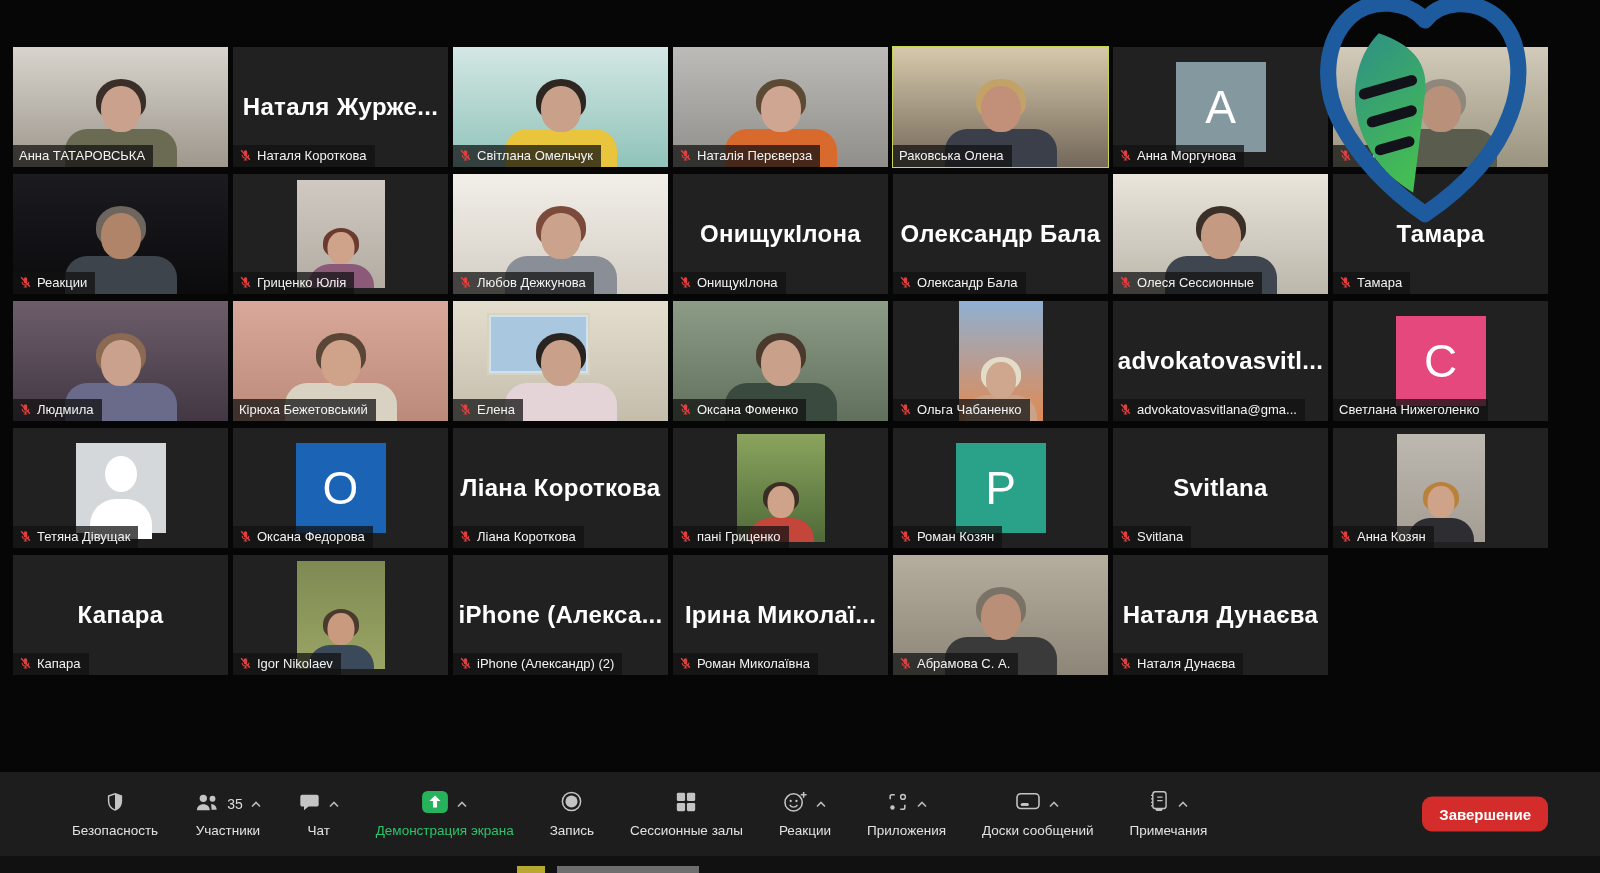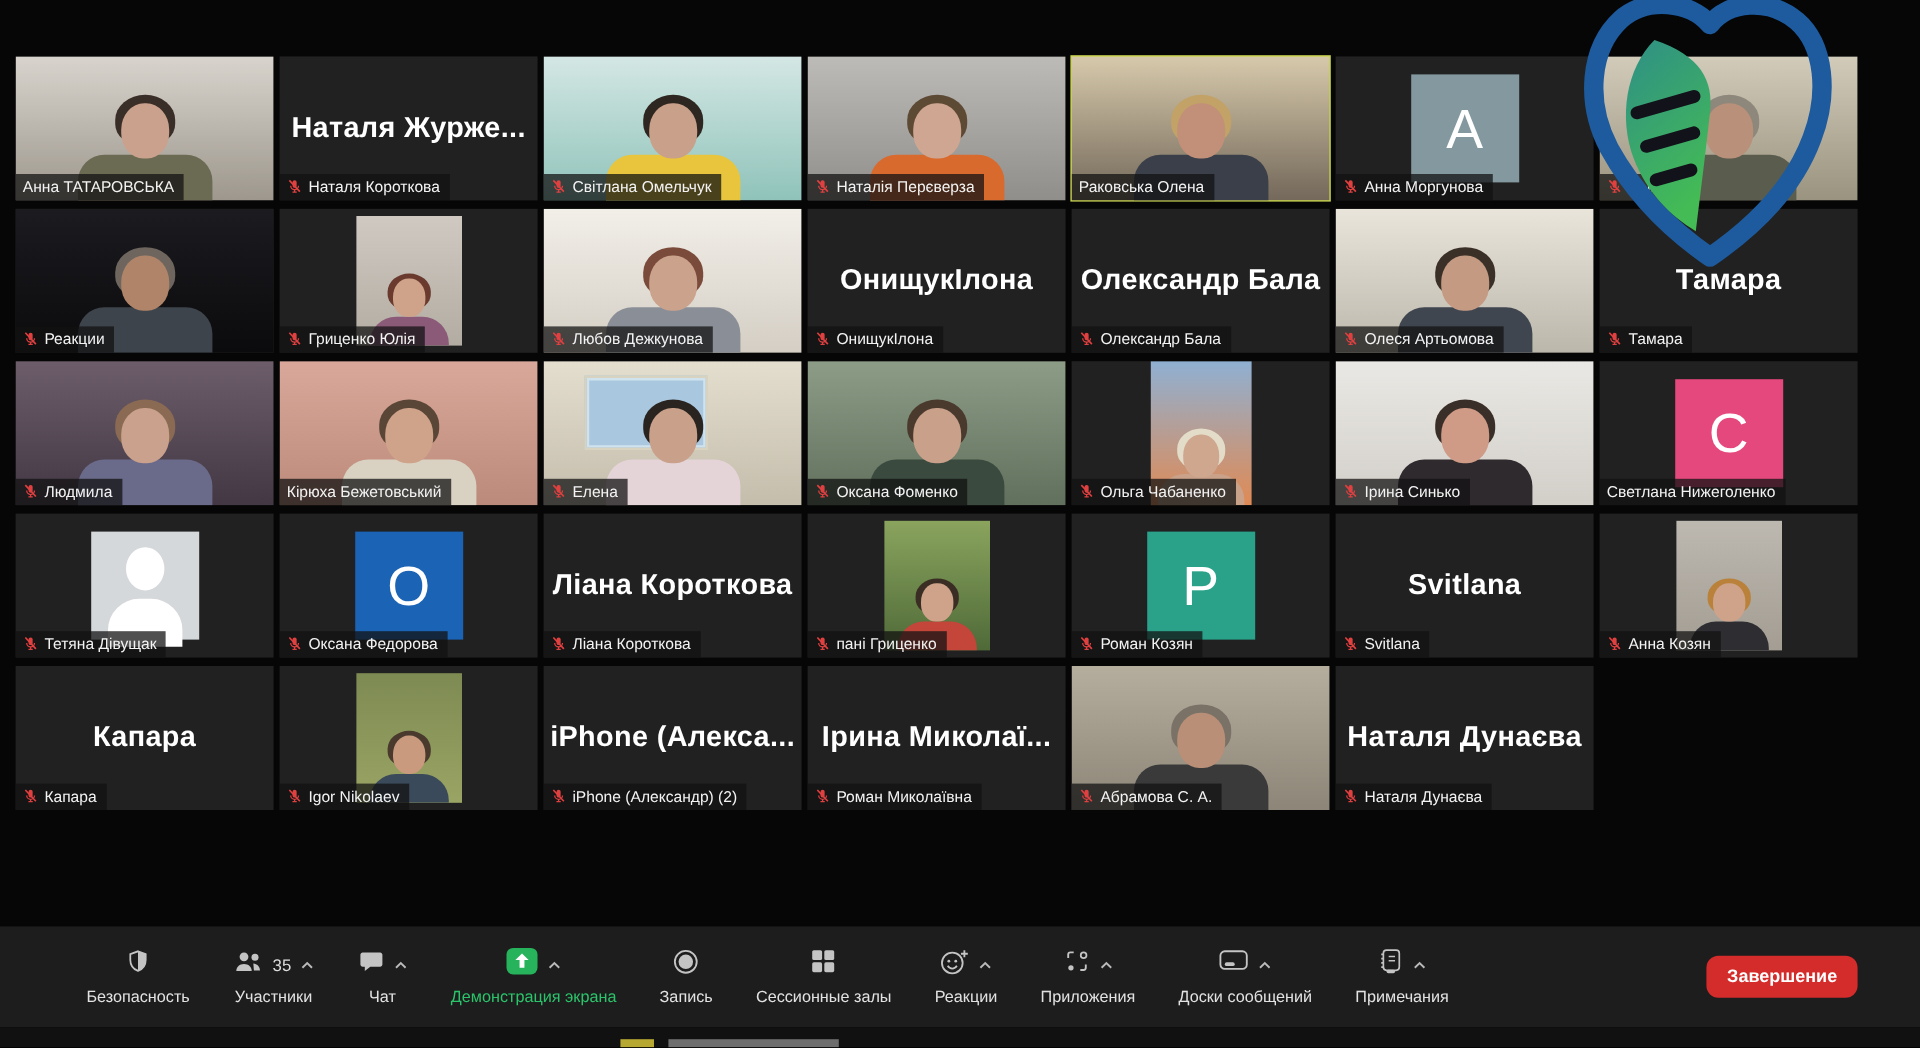--- a/index.html
+++ b/index.html
@@ -258,21 +258,21 @@
   <div class="p-head" style="background:#c49a82"></div>
           </div>
         </div>
         <div class="t-footer">
           <svg width="13" height="13" viewBox="0 0 16 16">
  <path d="M8 1.5c-1.2 0-2.1.9-2.1 2.1v3.6c0 1.2.9 2.1 2.1 2.1s2.1-.9 2.1-2.1V3.6C10.1 2.4 9.2 1.5 8 1.5z" fill="#e04040"></path>
  <path d="M4 7.2c0 2.2 1.8 4 4 4s4-1.8 4-4" stroke="#e04040" fill="none" stroke-width="1.3"></path>
  <path d="M8 11.2v2.2M5.8 13.6h4.4" stroke="#e04040" stroke-width="1.3"></path>
  <path d="M2.6 1.6 13.4 13.2" stroke="#e04040" stroke-width="1.7"></path>
           </svg>
-          <span class="t-label">Олеся Артьомова</span>
+          <span class="t-label">Олеся Сессионные</span>
         </div>
       </div>
       <div class="tile">
         <div class="t-big">Тамара</div>
         <div class="t-footer">
           <svg width="13" height="13" viewBox="0 0 16 16">
  <path d="M8 1.5c-1.2 0-2.1.9-2.1 2.1v3.6c0 1.2.9 2.1 2.1 2.1s2.1-.9 2.1-2.1V3.6C10.1 2.4 9.2 1.5 8 1.5z" fill="#e04040"></path>
  <path d="M4 7.2c0 2.2 1.8 4 4 4s4-1.8 4-4" stroke="#e04040" fill="none" stroke-width="1.3"></path>
  <path d="M8 11.2v2.2M5.8 13.6h4.4" stroke="#e04040" stroke-width="1.3"></path>
  <path d="M2.6 1.6 13.4 13.2" stroke="#e04040" stroke-width="1.7"></path>
@@ -359,35 +359,29 @@
           <svg width="13" height="13" viewBox="0 0 16 16">
  <path d="M8 1.5c-1.2 0-2.1.9-2.1 2.1v3.6c0 1.2.9 2.1 2.1 2.1s2.1-.9 2.1-2.1V3.6C10.1 2.4 9.2 1.5 8 1.5z" fill="#e04040"></path>
  <path d="M4 7.2c0 2.2 1.8 4 4 4s4-1.8 4-4" stroke="#e04040" fill="none" stroke-width="1.3"></path>
  <path d="M8 11.2v2.2M5.8 13.6h4.4" stroke="#e04040" stroke-width="1.3"></path>
  <path d="M2.6 1.6 13.4 13.2" stroke="#e04040" stroke-width="1.7"></path>
           </svg>
           <span class="t-label">Ольга Чабаненко</span>
         </div>
       </div>
       <div class="tile">
-        <div class="t-video" style="background:linear-gradient(180deg,#eae8e4,#d2cfc9)">
-      <div class="person">
-  <div class="p-body" style="background:#2f2a2e"></div>
-  <div class="p-hair" style="background:#3a2e28"></div>
-  <div class="p-head" style="background:#cf9a86"></div>
-          </div>
-        </div>
-        <div class="t-footer">
-          <svg width="13" height="13" viewBox="0 0 16 16">
- <path d="M8 1.5c-1.2 0-2.1.9-2.1 2.1v3.6c0 1.2.9 2.1 2.1 2.1s2.1-.9 2.1-2.1V3.6C10.1 2.4 9.2 1.5 8 1.5z" fill="#e04040"></path>
- <path d="M4 7.2c0 2.2 1.8 4 4 4s4-1.8 4-4" stroke="#e04040" fill="none" stroke-width="1.3"></path>
- <path d="M8 11.2v2.2M5.8 13.6h4.4" stroke="#e04040" stroke-width="1.3"></path>
- <path d="M2.6 1.6 13.4 13.2" stroke="#e04040" stroke-width="1.7"></path>
-          </svg>
-          <span class="t-label">Ірина Синько</span>
+        <div class="t-big">advokatovasvitl...</div>
+        <div class="t-footer">
+          <svg width="13" height="13" viewBox="0 0 16 16">
+ <path d="M8 1.5c-1.2 0-2.1.9-2.1 2.1v3.6c0 1.2.9 2.1 2.1 2.1s2.1-.9 2.1-2.1V3.6C10.1 2.4 9.2 1.5 8 1.5z" fill="#e04040"></path>
+ <path d="M4 7.2c0 2.2 1.8 4 4 4s4-1.8 4-4" stroke="#e04040" fill="none" stroke-width="1.3"></path>
+ <path d="M8 11.2v2.2M5.8 13.6h4.4" stroke="#e04040" stroke-width="1.3"></path>
+ <path d="M2.6 1.6 13.4 13.2" stroke="#e04040" stroke-width="1.7"></path>
+          </svg>
+          <span class="t-label">advokatovasvitlana@gma...</span>
         </div>
       </div>
       <div class="tile">
         <div class="t-letter" style="background:#e4487c">
           <span>C</span>
         </div>
         <div class="t-footer">
           <span class="t-label">Светлана Нижеголенко</span>
         </div>
       </div>

